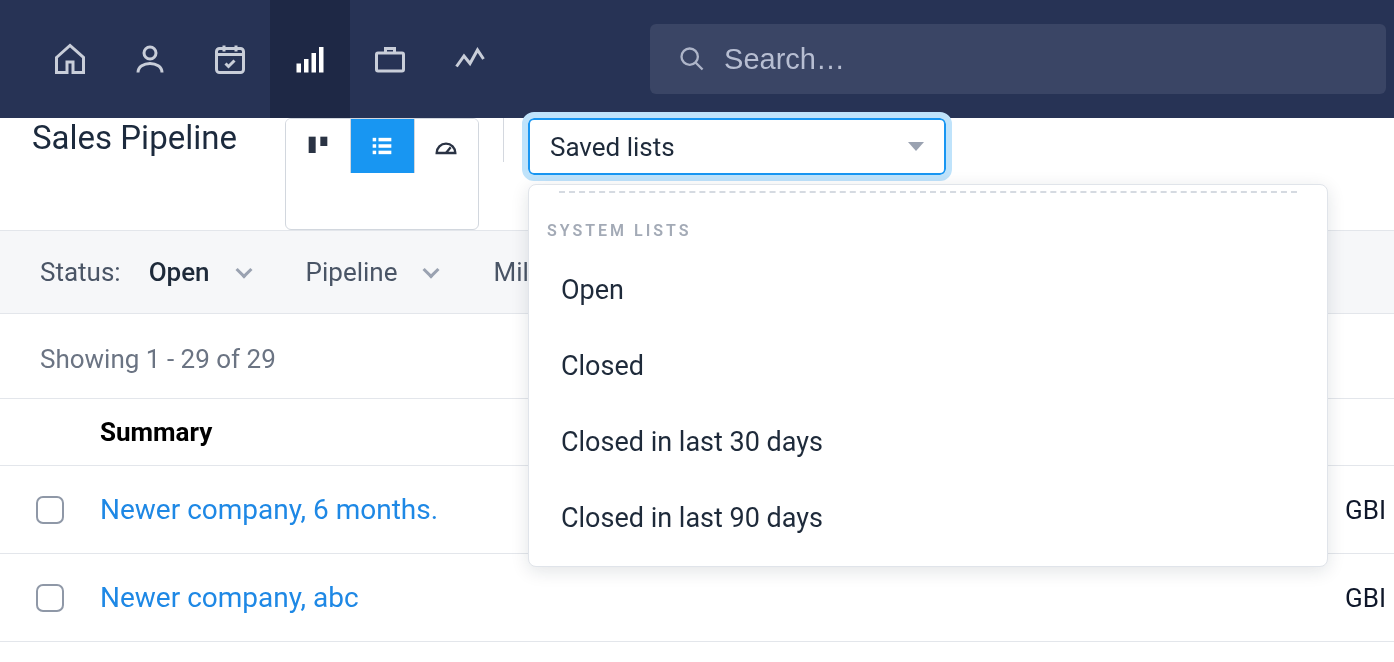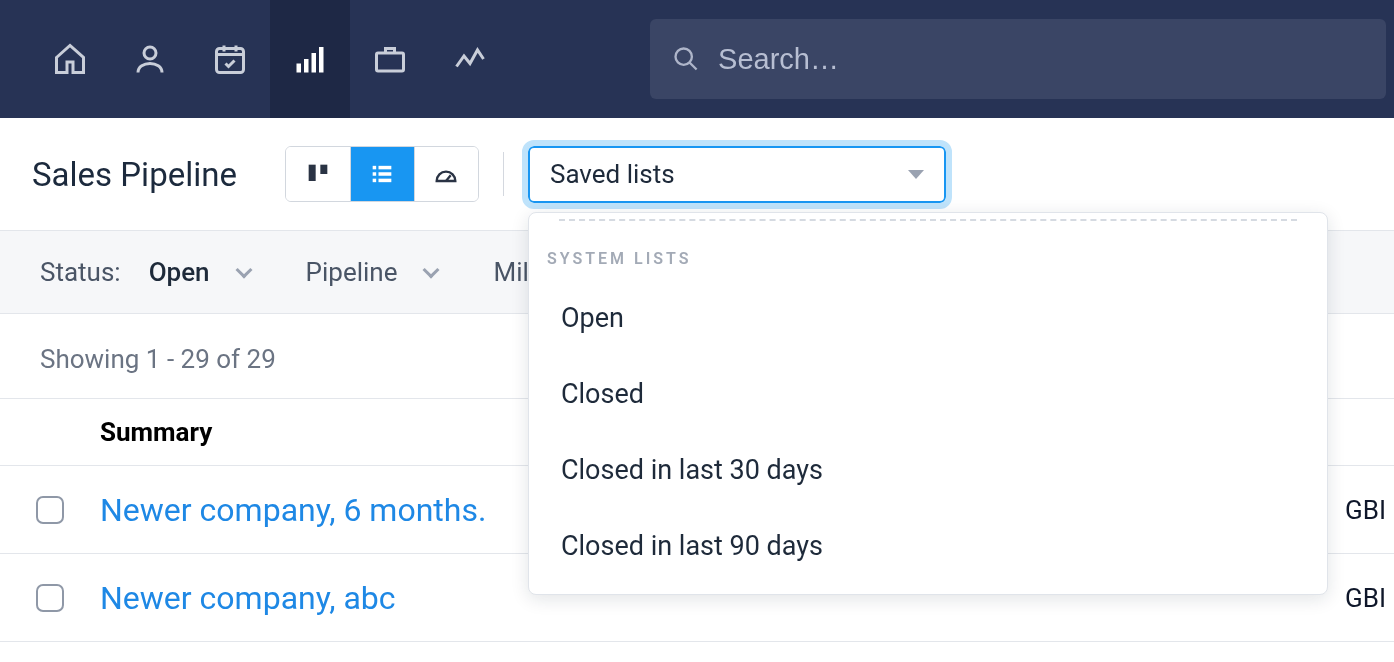--- a/index.html
+++ b/index.html
@@ -16,40 +16,39 @@
   .nav-icon {
     width: 80px; height: 118px;
     display: flex; align-items: center; justify-content: center;
     color: #c9ced9;
   }
   .nav-icon.active { background: #1e2845; color: #fff; }
   .nav-icon svg { width: 36px; height: 36px; }
   .search-wrap {
     margin-left: 140px;
     flex: 1;
-    height: 80px;
+    height: 70px;
     background: #3a4565;
     border-radius: 6px;
     display: flex; align-items: center;
-    padding-left: 22px;
+    padding-left: 28px;
     color: #aeb5c9;
     margin-right: 8px;
   }
   .search-wrap svg { width: 30px; height: 30px; margin-right: 18px; }
   .search-input {
     background: transparent; border: none; outline: none;
     color: #d0d6e6; font-size: 29px; width: 100%;
   }
   .search-input::placeholder { color: #b7bed2; }
 
   
   .subheader {
     height: 112px;
     display: flex;
-    align-items: center;
     padding: 0 32px;
     border-bottom: 0;
   }
   .page-title { font-size: 33px; font-weight: 400; color: #1c2a3d; margin-right: 48px; }
   .view-toggle {
     display: flex;
     border: 1px solid #d2d7de; border-radius: 6px; overflow: hidden;
   }
   .view-btn {
     width: 64px; height: 54px; display: flex; align-items: center; justify-content: center;
@@ -137,21 +136,21 @@
   .th-check { width: 100px; }
   .th-summary { font-size: 26px; font-weight: 700; color: #000000; padding-left: 0; }
   .trow {
     height: 88px; border-bottom: 1px solid #e3e6eb;
     display: flex; align-items: center;
   }
   .cell-check { width: 100px; display: flex; justify-content: center; }
   .chk {
     width: 28px; height: 28px; border: 2.5px solid #8f98a7; border-radius: 7px; background: #fff;
   }
-  .cell-summary { font-size: 32px; color: #1e88e5; }
+  .cell-summary { font-size: 28px; color: #1e88e5; }
   .cell-right { margin-left: auto; padding-right: 8px; font-size: 26px; color: #0f172a; }
 </style>
 </head>
 <body>
 
 <div class="topnav">
   <div class="nav-icon">
     <svg viewBox="0 0 24 24" fill="none" stroke="currentColor" stroke-width="2">
         <path d="M3 11 L12 3 L21 11 V21 H14 V14 H10 V21 H3 Z"></path>
       </svg>

